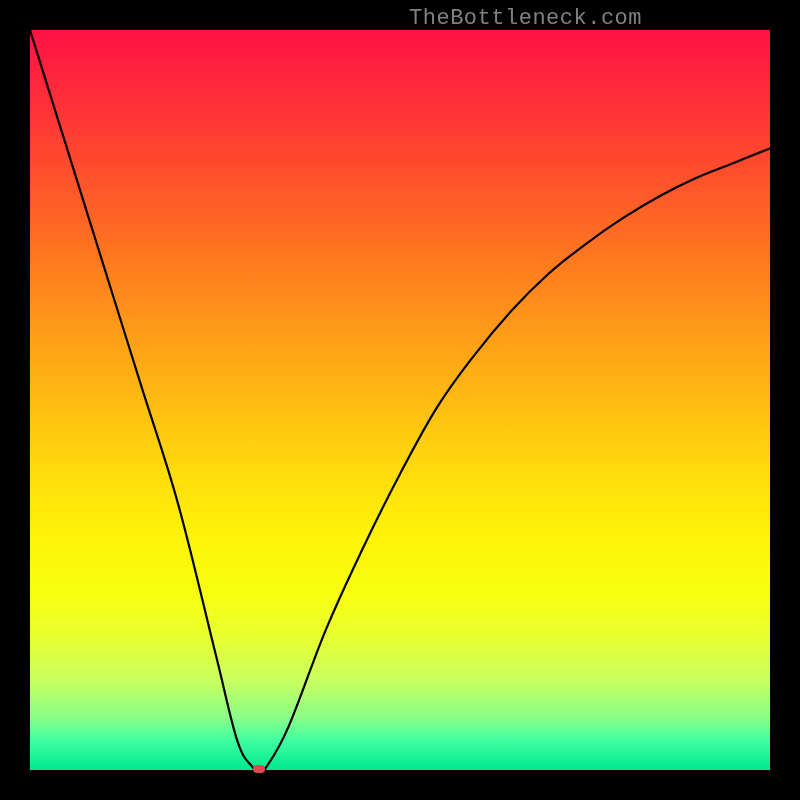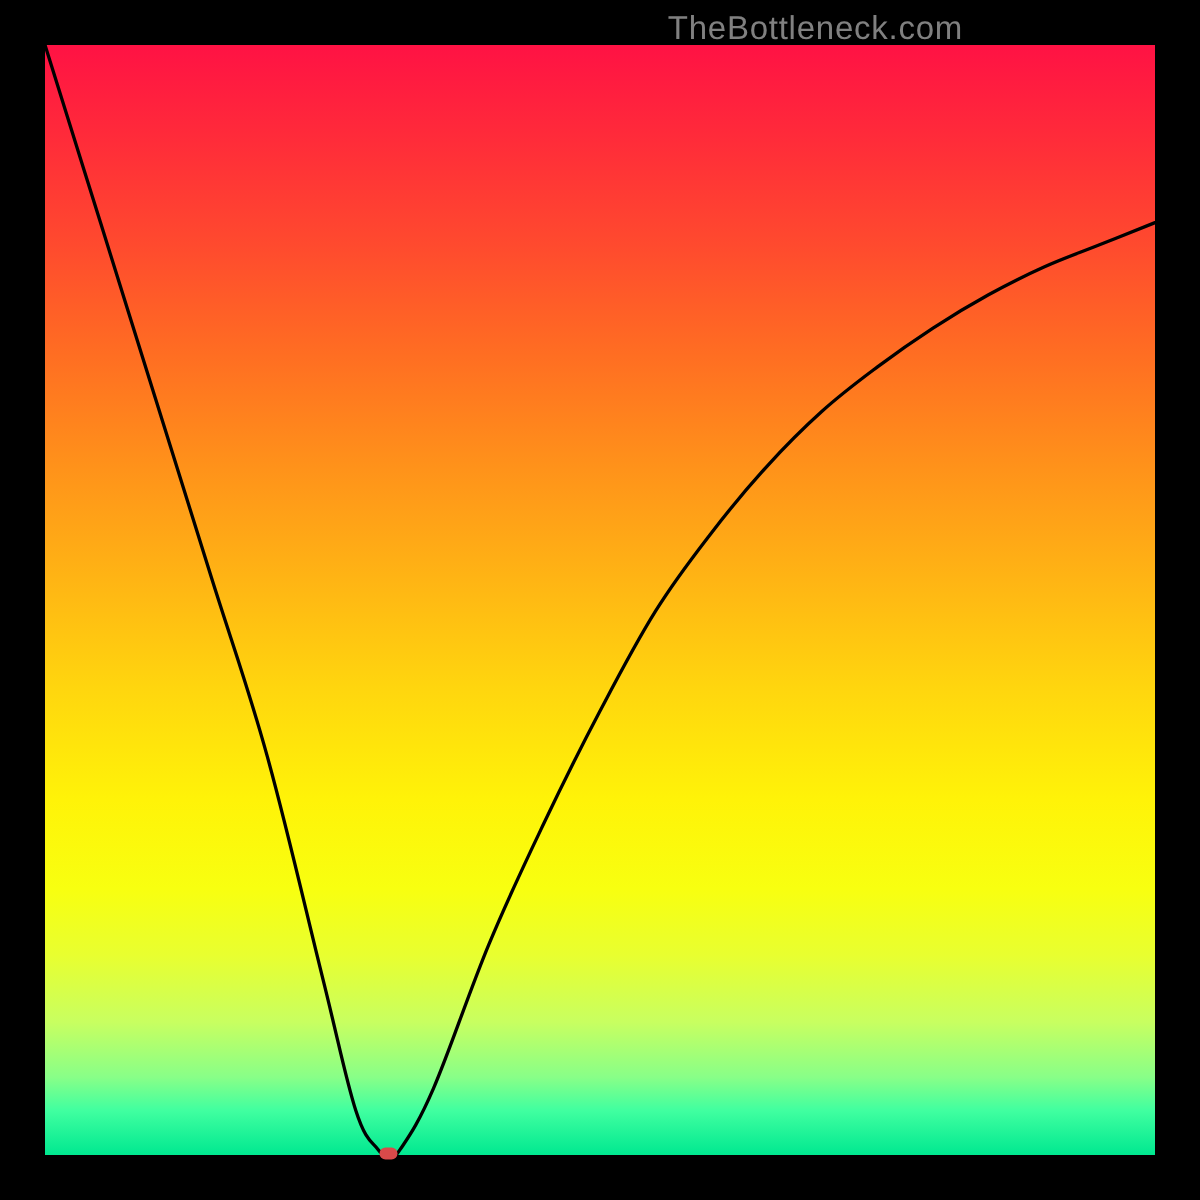--- a/index.html
+++ b/index.html
@@ -4,20 +4,21 @@
 <style>
   * { margin: 0; padding: 0; box-sizing: border-box; }
   html, body { width: 800px; height: 800px; overflow: hidden; }
   body { background: #000; font-family: Arial, sans-serif; }
 
   .frame {
     position: absolute;
     top: 0; left: 0;
     width: 652px; height: 800px;
     background: #000;
+    font-family: Liberation Mono, monospace;
   }
 
   .plot-area {
     position: absolute;
     left: 30px;
     top: 30px;
     width: 740px;
     height: 740px;
     background: linear-gradient(to bottom,
       #ff1244 0%,

